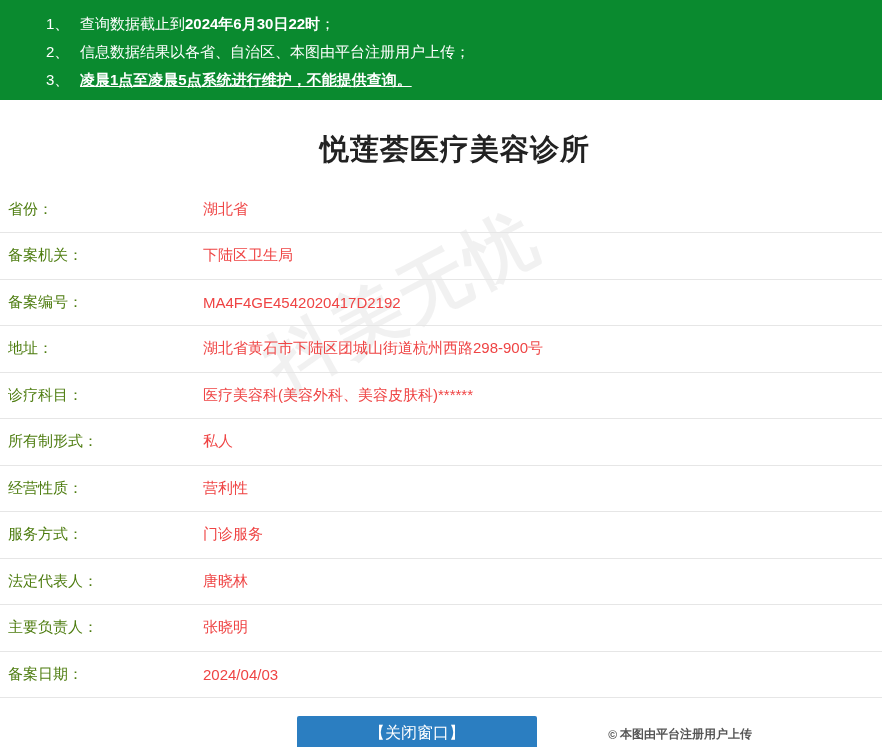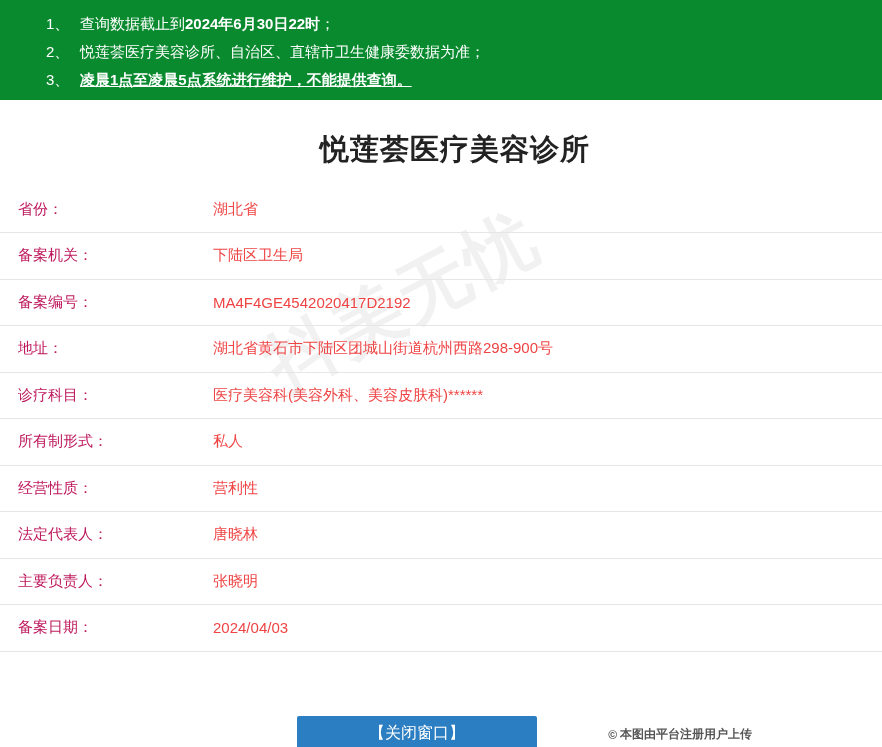--- a/index.html
+++ b/index.html
@@ -76,22 +76,22 @@
   }
   .info-table td {
     border-bottom: 1px solid #e6e6e6;
     font-size: 15px;
     color: #3a3a3a;
     vertical-align: middle;
     padding: 0;
   }
   .info-table td.label {
     width: 185px;
-    padding-left: 18px;
-    color: #be185d;
+    padding-left: 8px;
+    color: #4d7c0f;
   }
   .info-table td.value {
     padding-left: 10px;
     color: #ef4444;
   }
 
   
   .watermark {
     position: absolute;
     top: 255px;
@@ -150,21 +150,21 @@
 </head>
 <body>
 
 <div class="notice">
   <div class="notice-item">
     <span class="notice-num">1、</span>
     <span class="notice-text"><span>查询数据截止到</span><b>2024年6月30日22时</b><span>；</span></span>
   </div>
   <div class="notice-item">
     <span class="notice-num">2、</span>
-    <span class="notice-text"><span>悦莲荟医疗美容诊所、自治区、直辖市卫生健康委数据为准；</span></span>
+    <span class="notice-text"><span>信息数据结果以各省、自治区、本图由平台注册用户上传；</span></span>
   </div>
   <div class="notice-item strong">
     <span class="notice-num">3、</span>
     <span class="notice-text"><b>凌晨1点至凌晨5点</b><b>系统进行维护，不能提供查询。</b></span>
   </div>
 </div>
 
 <div class="title-wrap">
   <div class="page-title">悦莲荟医疗美容诊所</div>
 </div>
@@ -193,20 +193,24 @@
       <td class="label">诊疗科目：</td>
       <td class="value">医疗美容科(美容外科、美容皮肤科)******</td>
     </tr>
     <tr>
       <td class="label">所有制形式：</td>
       <td class="value">私人</td>
     </tr>
     <tr>
       <td class="label">经营性质：</td>
       <td class="value">营利性</td>
+    </tr>
+    <tr>
+      <td class="label">服务方式：</td>
+      <td class="value">门诊服务</td>
     </tr>
     <tr>
       <td class="label">法定代表人：</td>
       <td class="value">唐晓林</td>
     </tr>
     <tr>
       <td class="label">主要负责人：</td>
       <td class="value">张晓明</td>
     </tr>
     <tr>

